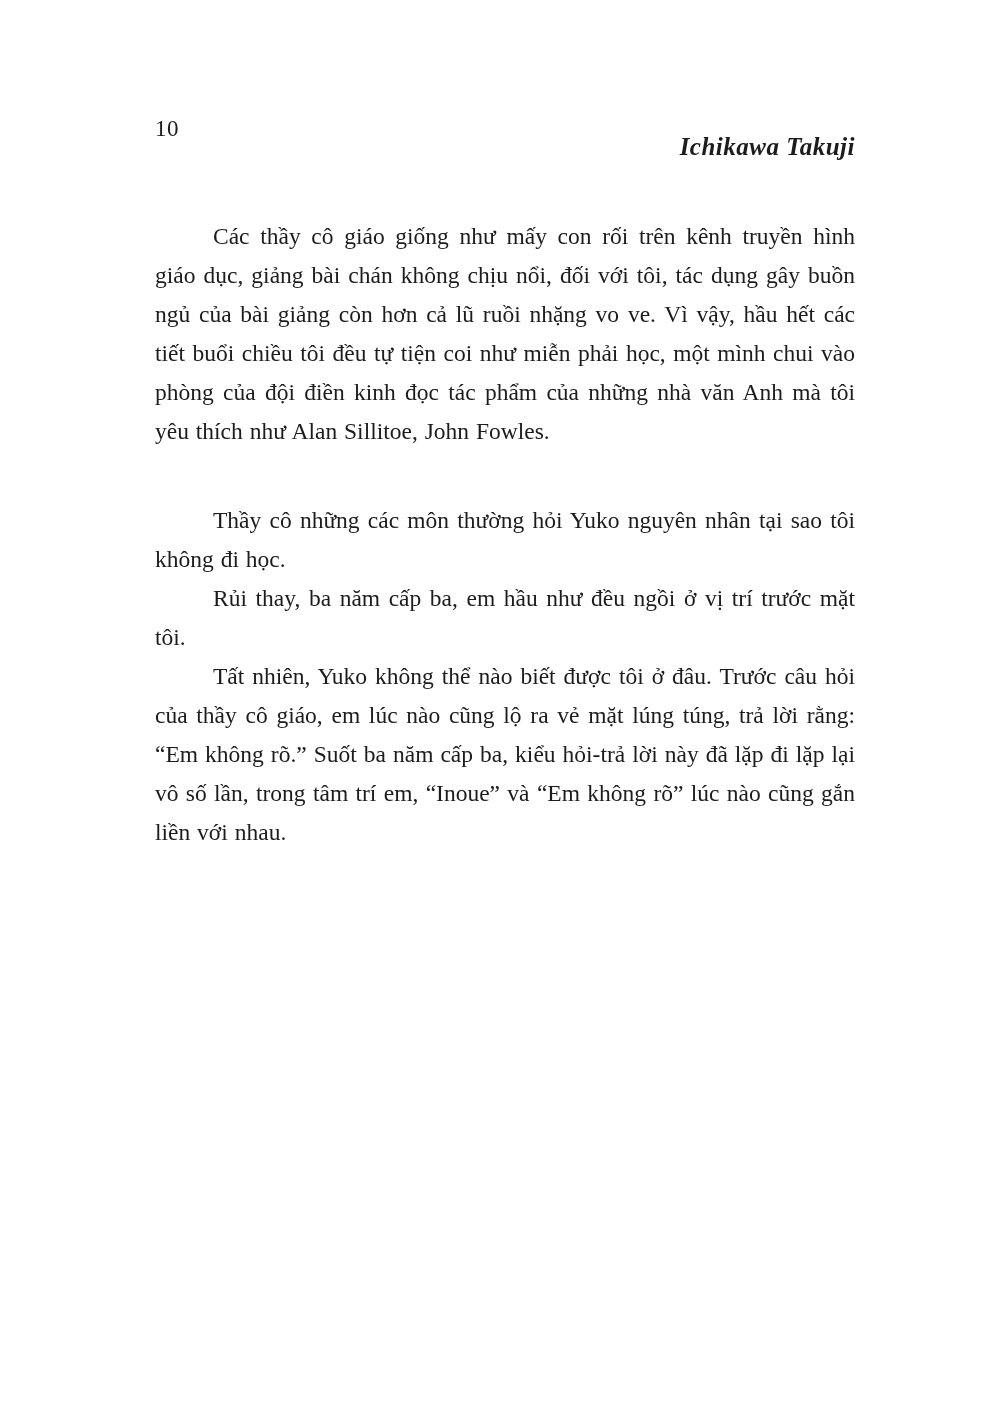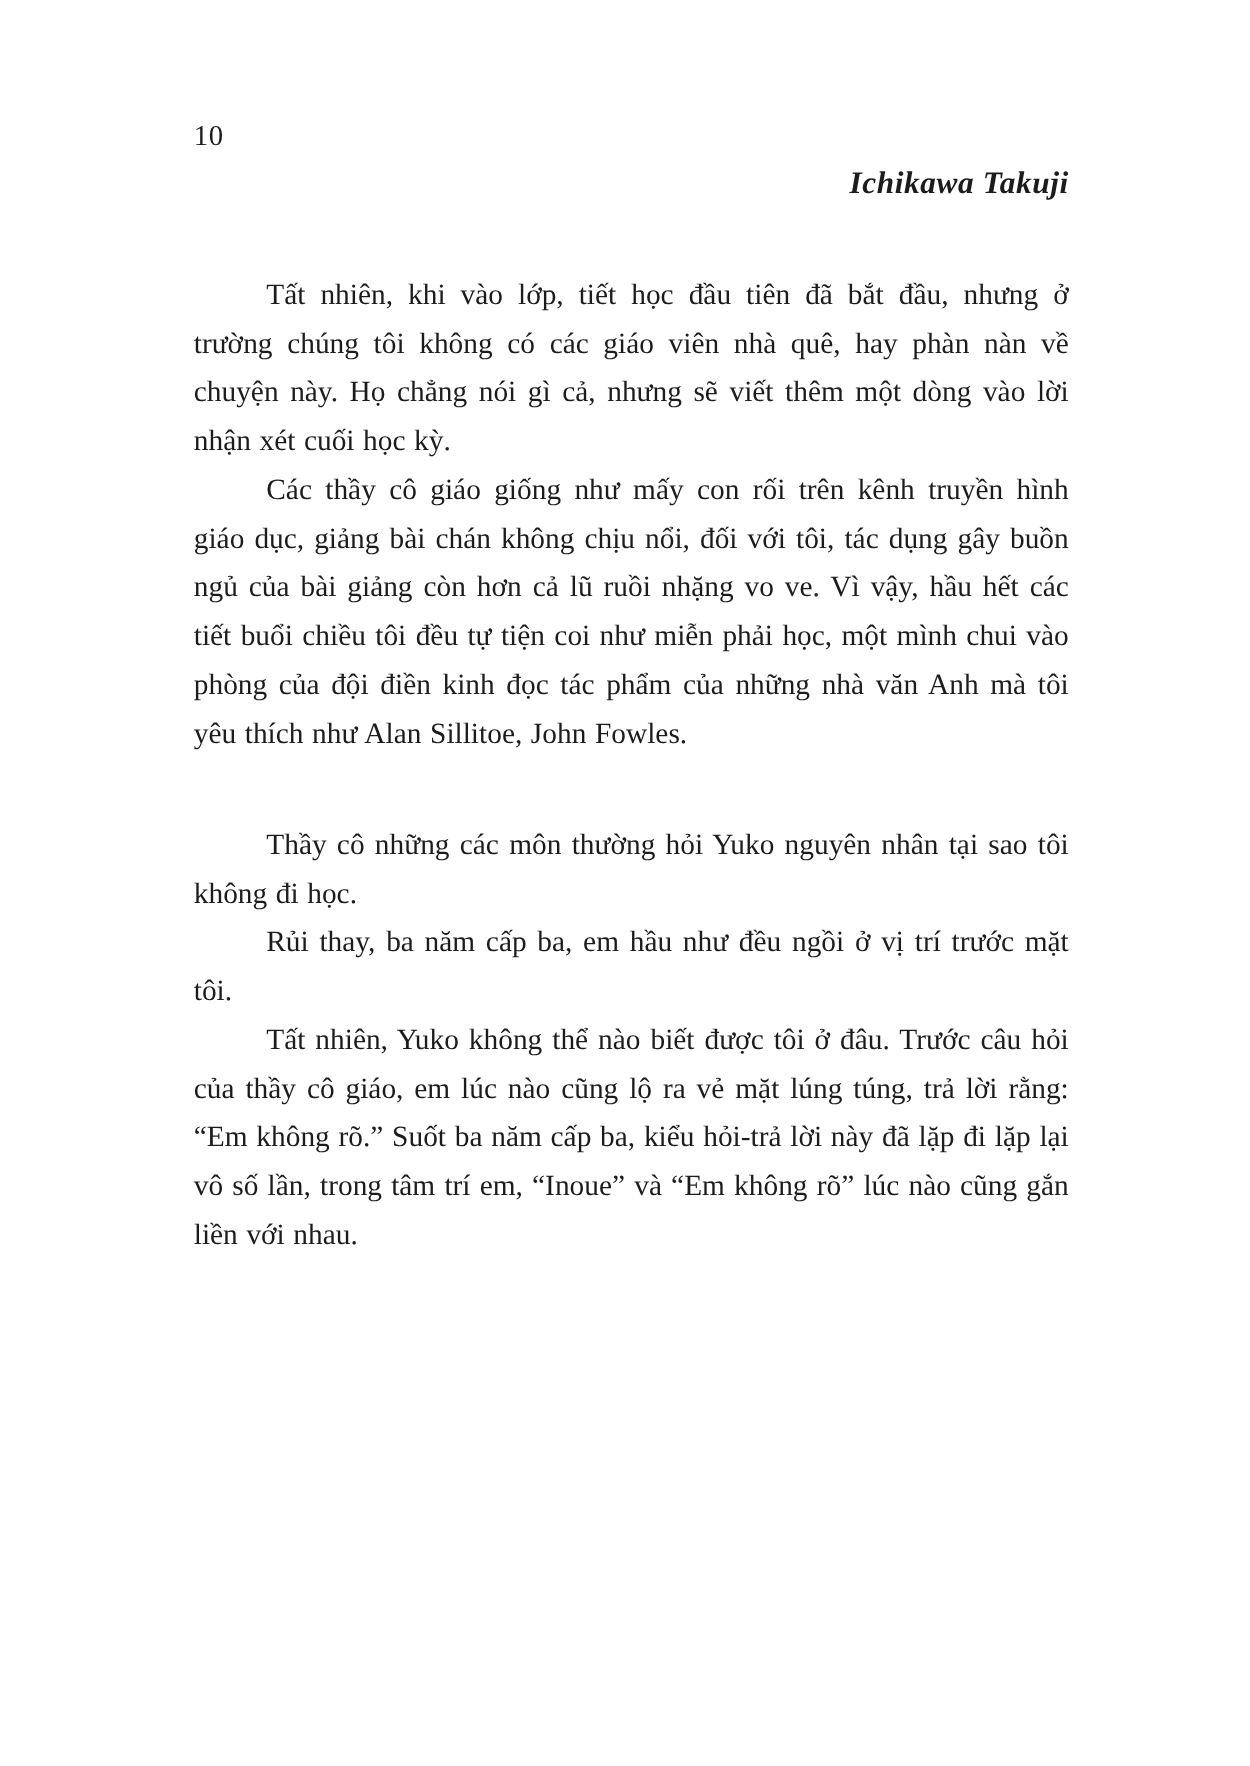--- a/index.html
+++ b/index.html
@@ -18,21 +18,21 @@
   }
   .page-inner {
     position: absolute;
     top: 96px;
     left: 155px;
     width: 700px;
   }
   .running-header {
     display: flex;
     justify-content: space-between;
-    align-items: flex-start;
+    align-items: center;
     margin-bottom: 56px;
   }
   .page-number {
     font-size: 23px;
     letter-spacing: 0.5px;
   }
   .author-name {
     font-style: italic;
     font-weight: 600;
     font-size: 25px;
@@ -55,21 +55,20 @@
 
 <div class="page">
   <div class="page-inner">
 
     <div class="running-header">
       <span class="page-number">10</span>
       <span class="author-name">Ichikawa Takuji</span>
     </div>
 
     <div class="body-text">
-      <p>Tất nhiên, khi vào lớp, tiết học đầu tiên đã bắt đầu, nhưng ở trường chúng tôi không có các giáo viên nhà quê, hay phàn nàn về chuyện này. Họ chẳng nói gì cả, nhưng sẽ viết thêm một dòng vào lời nhận xét cuối học kỳ.</p>
       <p>Các thầy cô giáo giống như mấy con rối trên kênh truyền hình giáo dục, giảng bài chán không chịu nổi, đối với tôi, tác dụng gây buồn ngủ của bài giảng còn hơn cả lũ ruồi nhặng vo ve. Vì vậy, hầu hết các tiết buổi chiều tôi đều tự tiện coi như miễn phải học, một mình chui vào phòng của đội điền kinh đọc tác phẩm của những nhà văn Anh mà tôi yêu thích như Alan Sillitoe, John Fowles.</p>
 
       <div class="section-break"></div>
 
       <p>Thầy cô những các môn thường hỏi Yuko nguyên nhân tại sao tôi không đi học.</p>
       <p>Rủi thay, ba năm cấp ba, em hầu như đều ngồi ở vị trí trước mặt tôi.</p>
       <p>Tất nhiên, Yuko không thể nào biết được tôi ở đâu. Trước câu hỏi của thầy cô giáo, em lúc nào cũng lộ ra vẻ mặt lúng túng, trả lời rằng: “Em không rõ.” Suốt ba năm cấp ba, kiểu hỏi-trả lời này đã lặp đi lặp lại vô số lần, trong tâm trí em, “Inoue” và “Em không rõ” lúc nào cũng gắn liền với nhau.</p>
     </div>
 
   </div>

